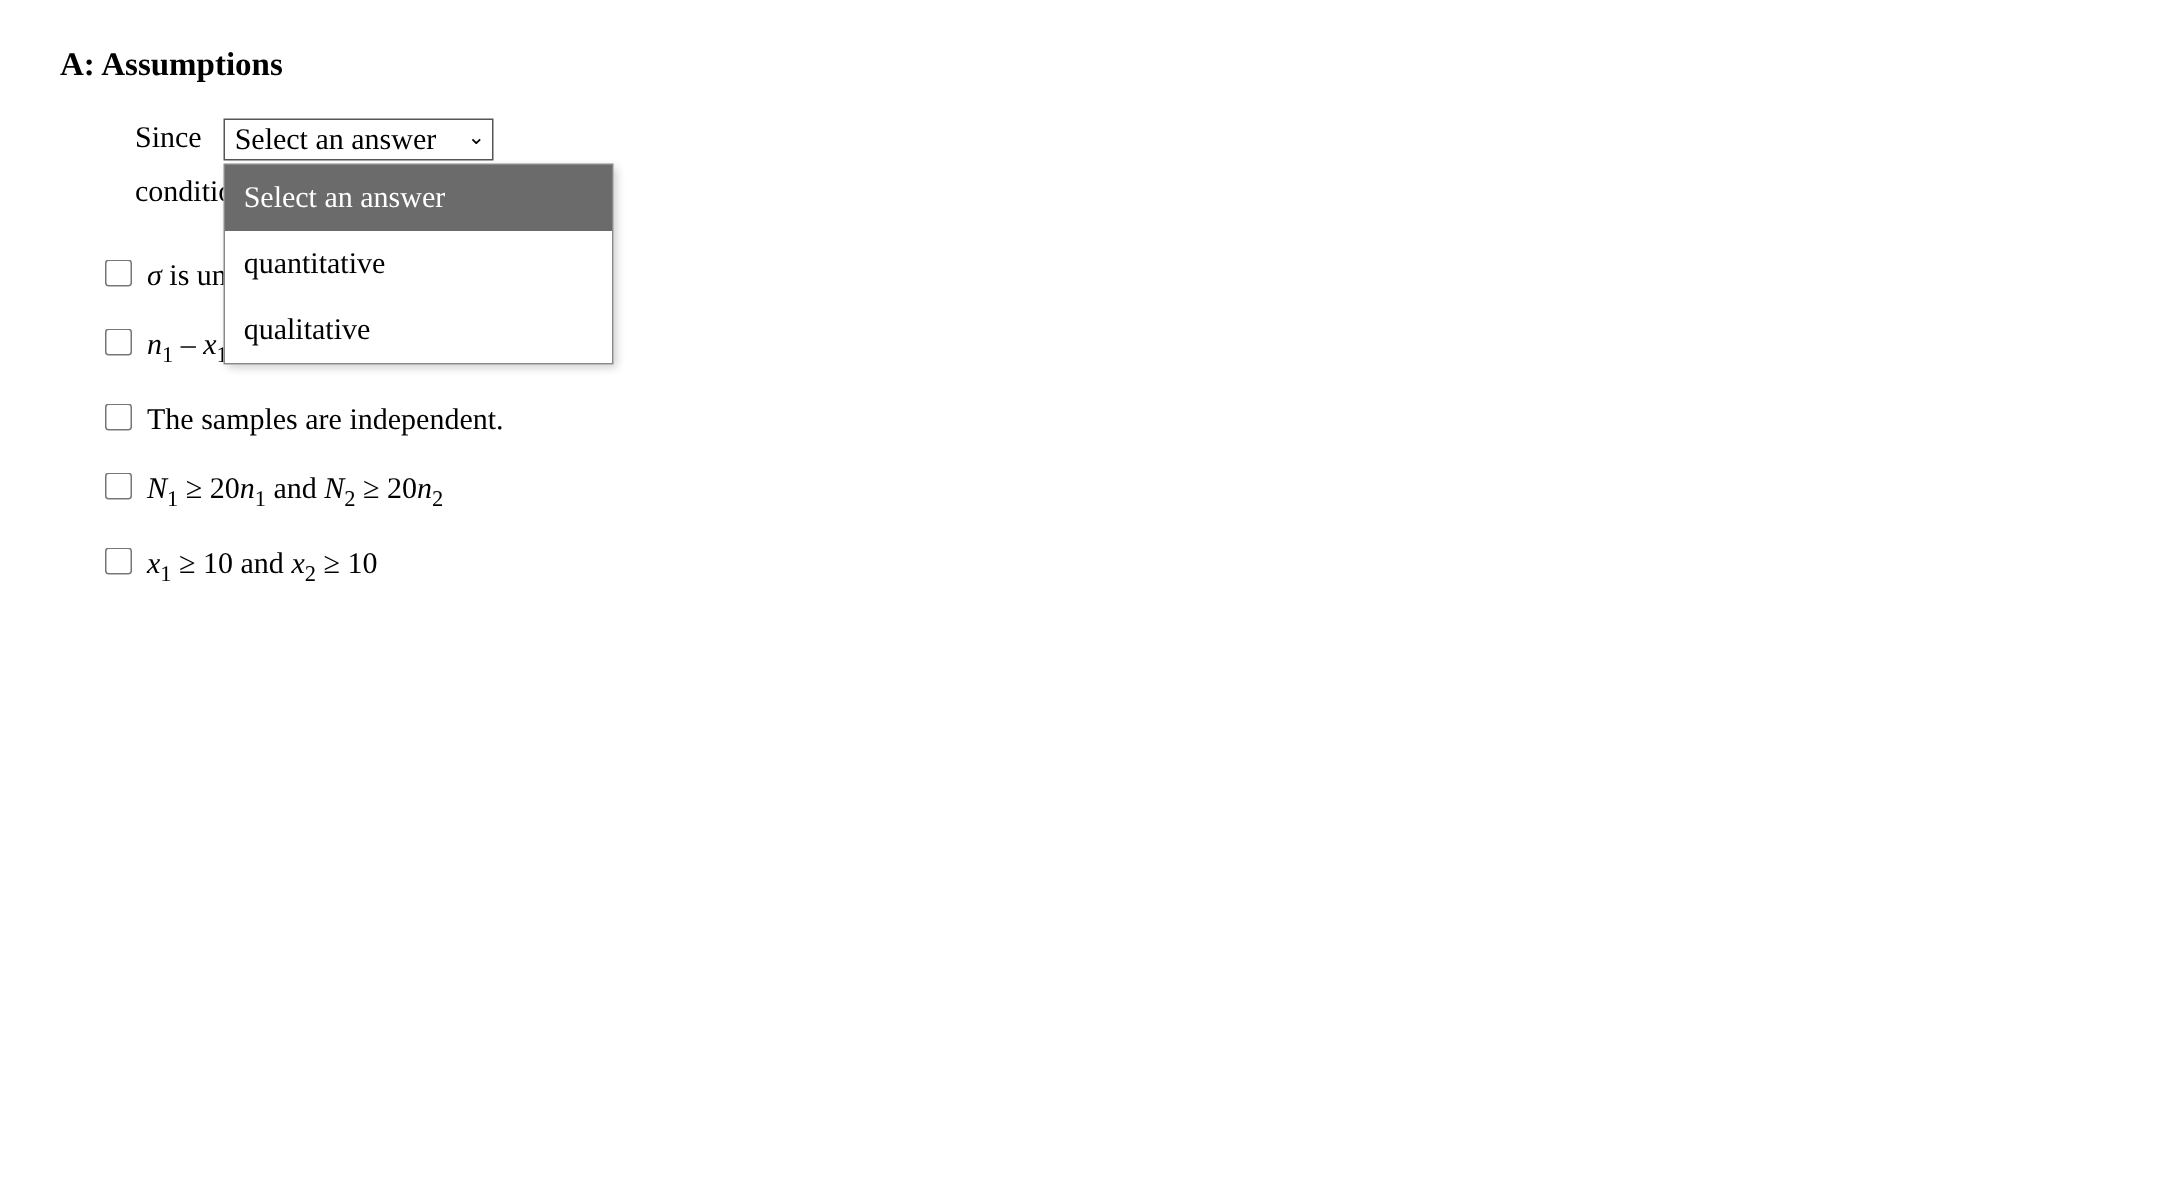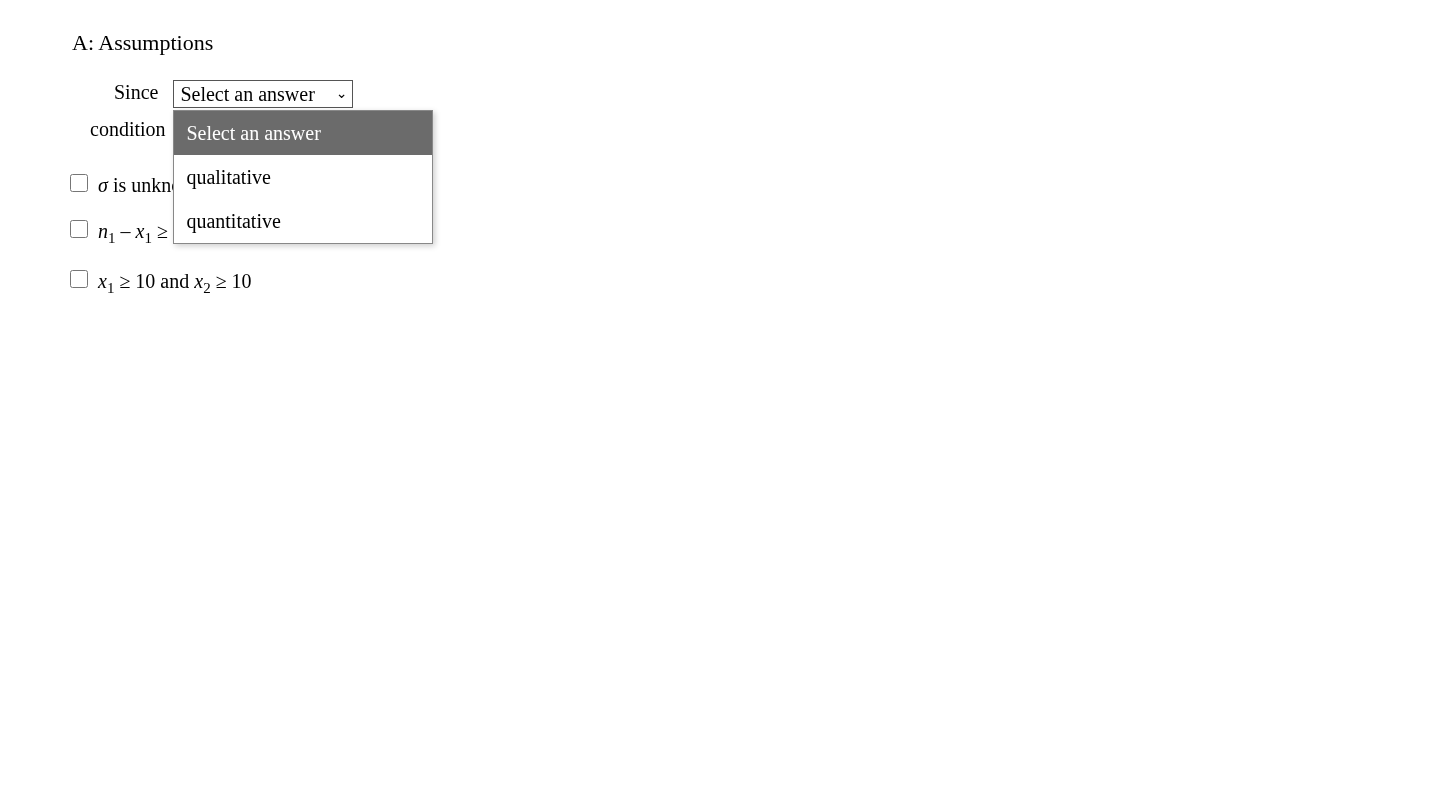--- a/index.html
+++ b/index.html
@@ -12,28 +12,27 @@
       font-family: Georgia, 'Times New Roman', serif;
       font-size: 20px;
       background: #ffffff;
       color: #000000;
       padding: 30px 40px;
       width: 1446px;
       min-height: 788px;
     }
 
     .section-title {
-      font-weight: normal;
+      font-weight: bold;
       font-size: 22px;
       margin-bottom: 20px;
-      margin-left: 32px;
     }
 
     .intro-text {
-      margin-left: 74px;
+      margin-left: 50px;
       margin-bottom: 8px;
       line-height: 1.6;
       position: relative;
     }
 
     .dropdown-wrapper {
       position: relative;
       display: inline-block;
       vertical-align: middle;
     }
@@ -130,22 +129,22 @@
   <span class="dropdown-wrapper">
     <select class="dropdown-select">
       <option value="select">Select an answer</option>
       <option value="qualitative">qualitative</option>
       <option value="quantitative">quantitative</option>
     </select>
     <span class="dropdown-chevron">⌄</span>
     
     <div class="dropdown-open-container">
       <div class="dropdown-option selected">Select an answer</div>
+      <div class="dropdown-option">quantitative</div>
       <div class="dropdown-option">qualitative</div>
-      <div class="dropdown-option">quantitative</div>
     </div>
   </span>
   &nbsp;
 </div>
 <div class="check-section">
   <span>condition</span>
   <span>&nbsp;&nbsp;&nbsp;&nbsp;&nbsp;&nbsp;&nbsp;&nbsp;&nbsp;&nbsp;&nbsp;&nbsp;Check</span>
 </div>
 
 <div class="checkbox-list">
@@ -160,21 +159,33 @@
   <div class="checkbox-item">
     <input type="checkbox" id="cb2" style="">
     <label class="checkbox-label" for="cb2">
       <em>n</em><sub>1</sub> – <em>x</em><sub>1</sub> ≥ 10 and <em>n</em><sub>2</sub> – <em>x</em><sub>2</sub> ≥ 10
     </label>
   </div>
 
 
 
 
+  <div class="checkbox-item">
+    <input type="checkbox" id="cb6" style="">
+    <label class="checkbox-label" for="cb6">
+      The samples are independent.
+    </label>
+  </div>
 
+  <div class="checkbox-item">
+    <input type="checkbox" id="cb7" style="">
+    <label class="checkbox-label" for="cb7">
+      <em>N</em><sub>1</sub> ≥ 20<em>n</em><sub>1</sub> and <em>N</em><sub>2</sub> ≥ 20<em>n</em><sub>2</sub>
+    </label>
+  </div>
 
   <div class="checkbox-item">
     <input type="checkbox" id="cb8" style="">
     <label class="checkbox-label" for="cb8">
       <em>x</em><sub>1</sub> ≥ 10 and <em>x</em><sub>2</sub> ≥ 10
     </label>
   </div>
 
 </div>
 

